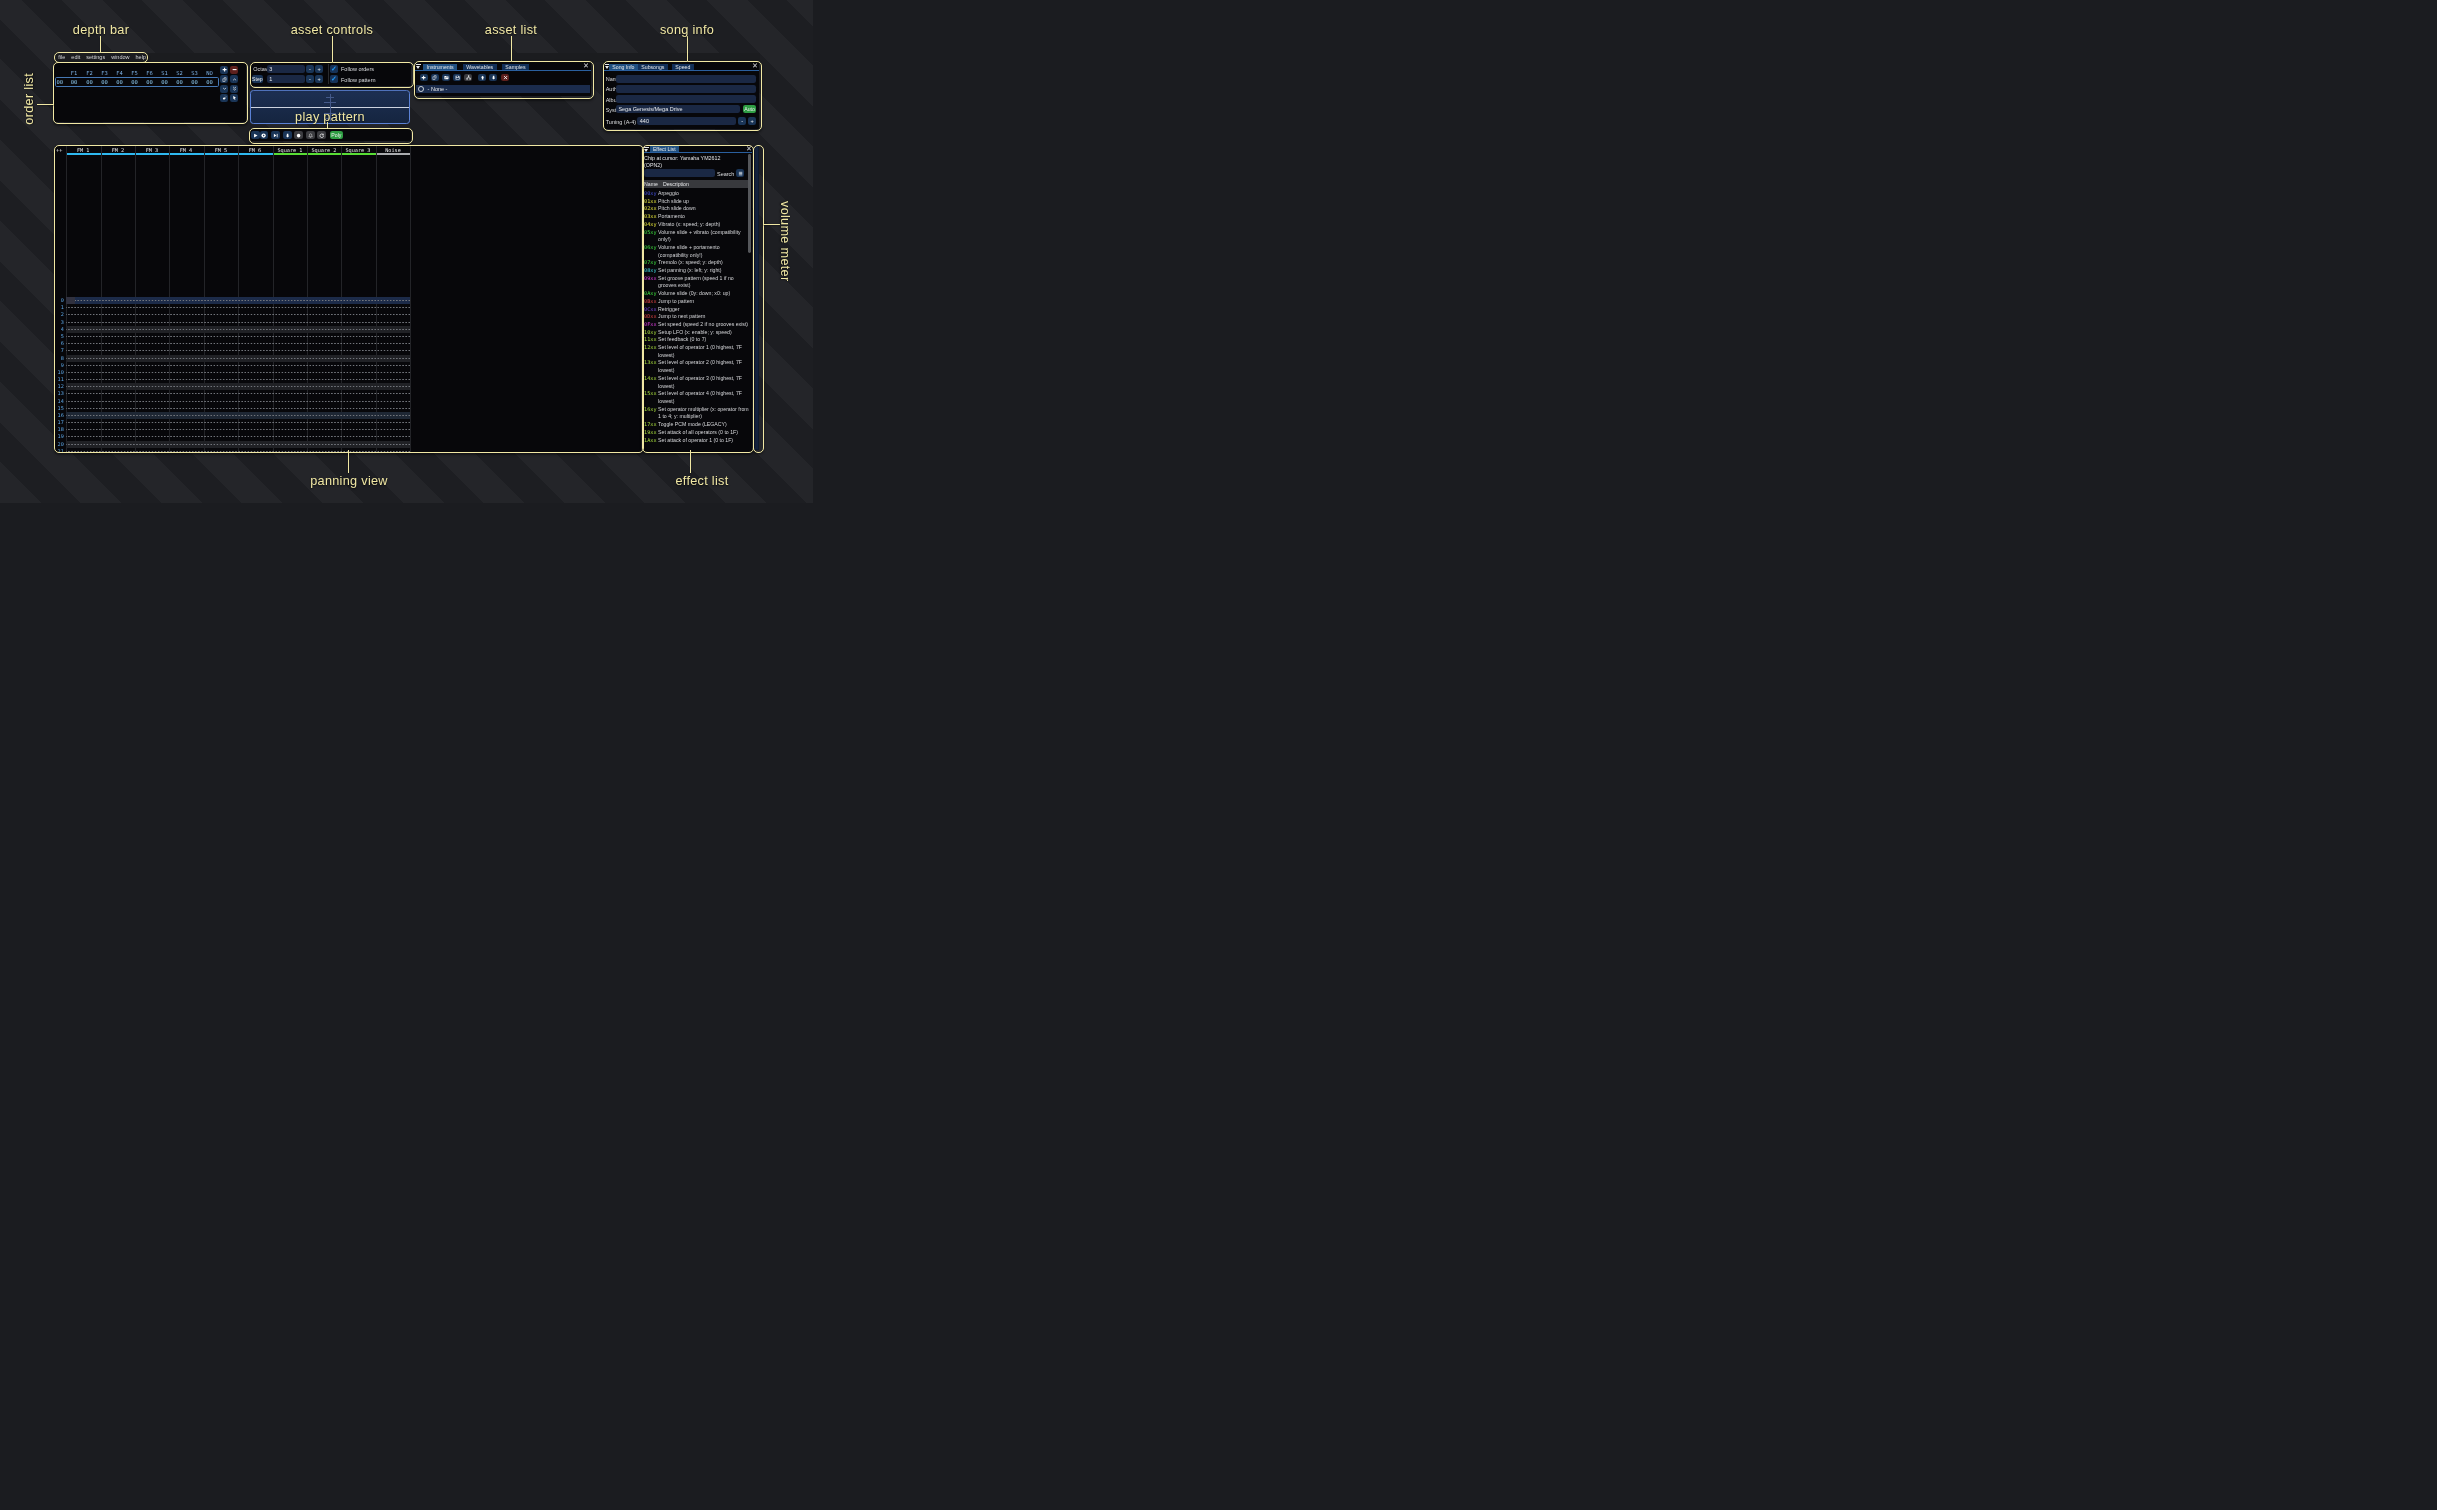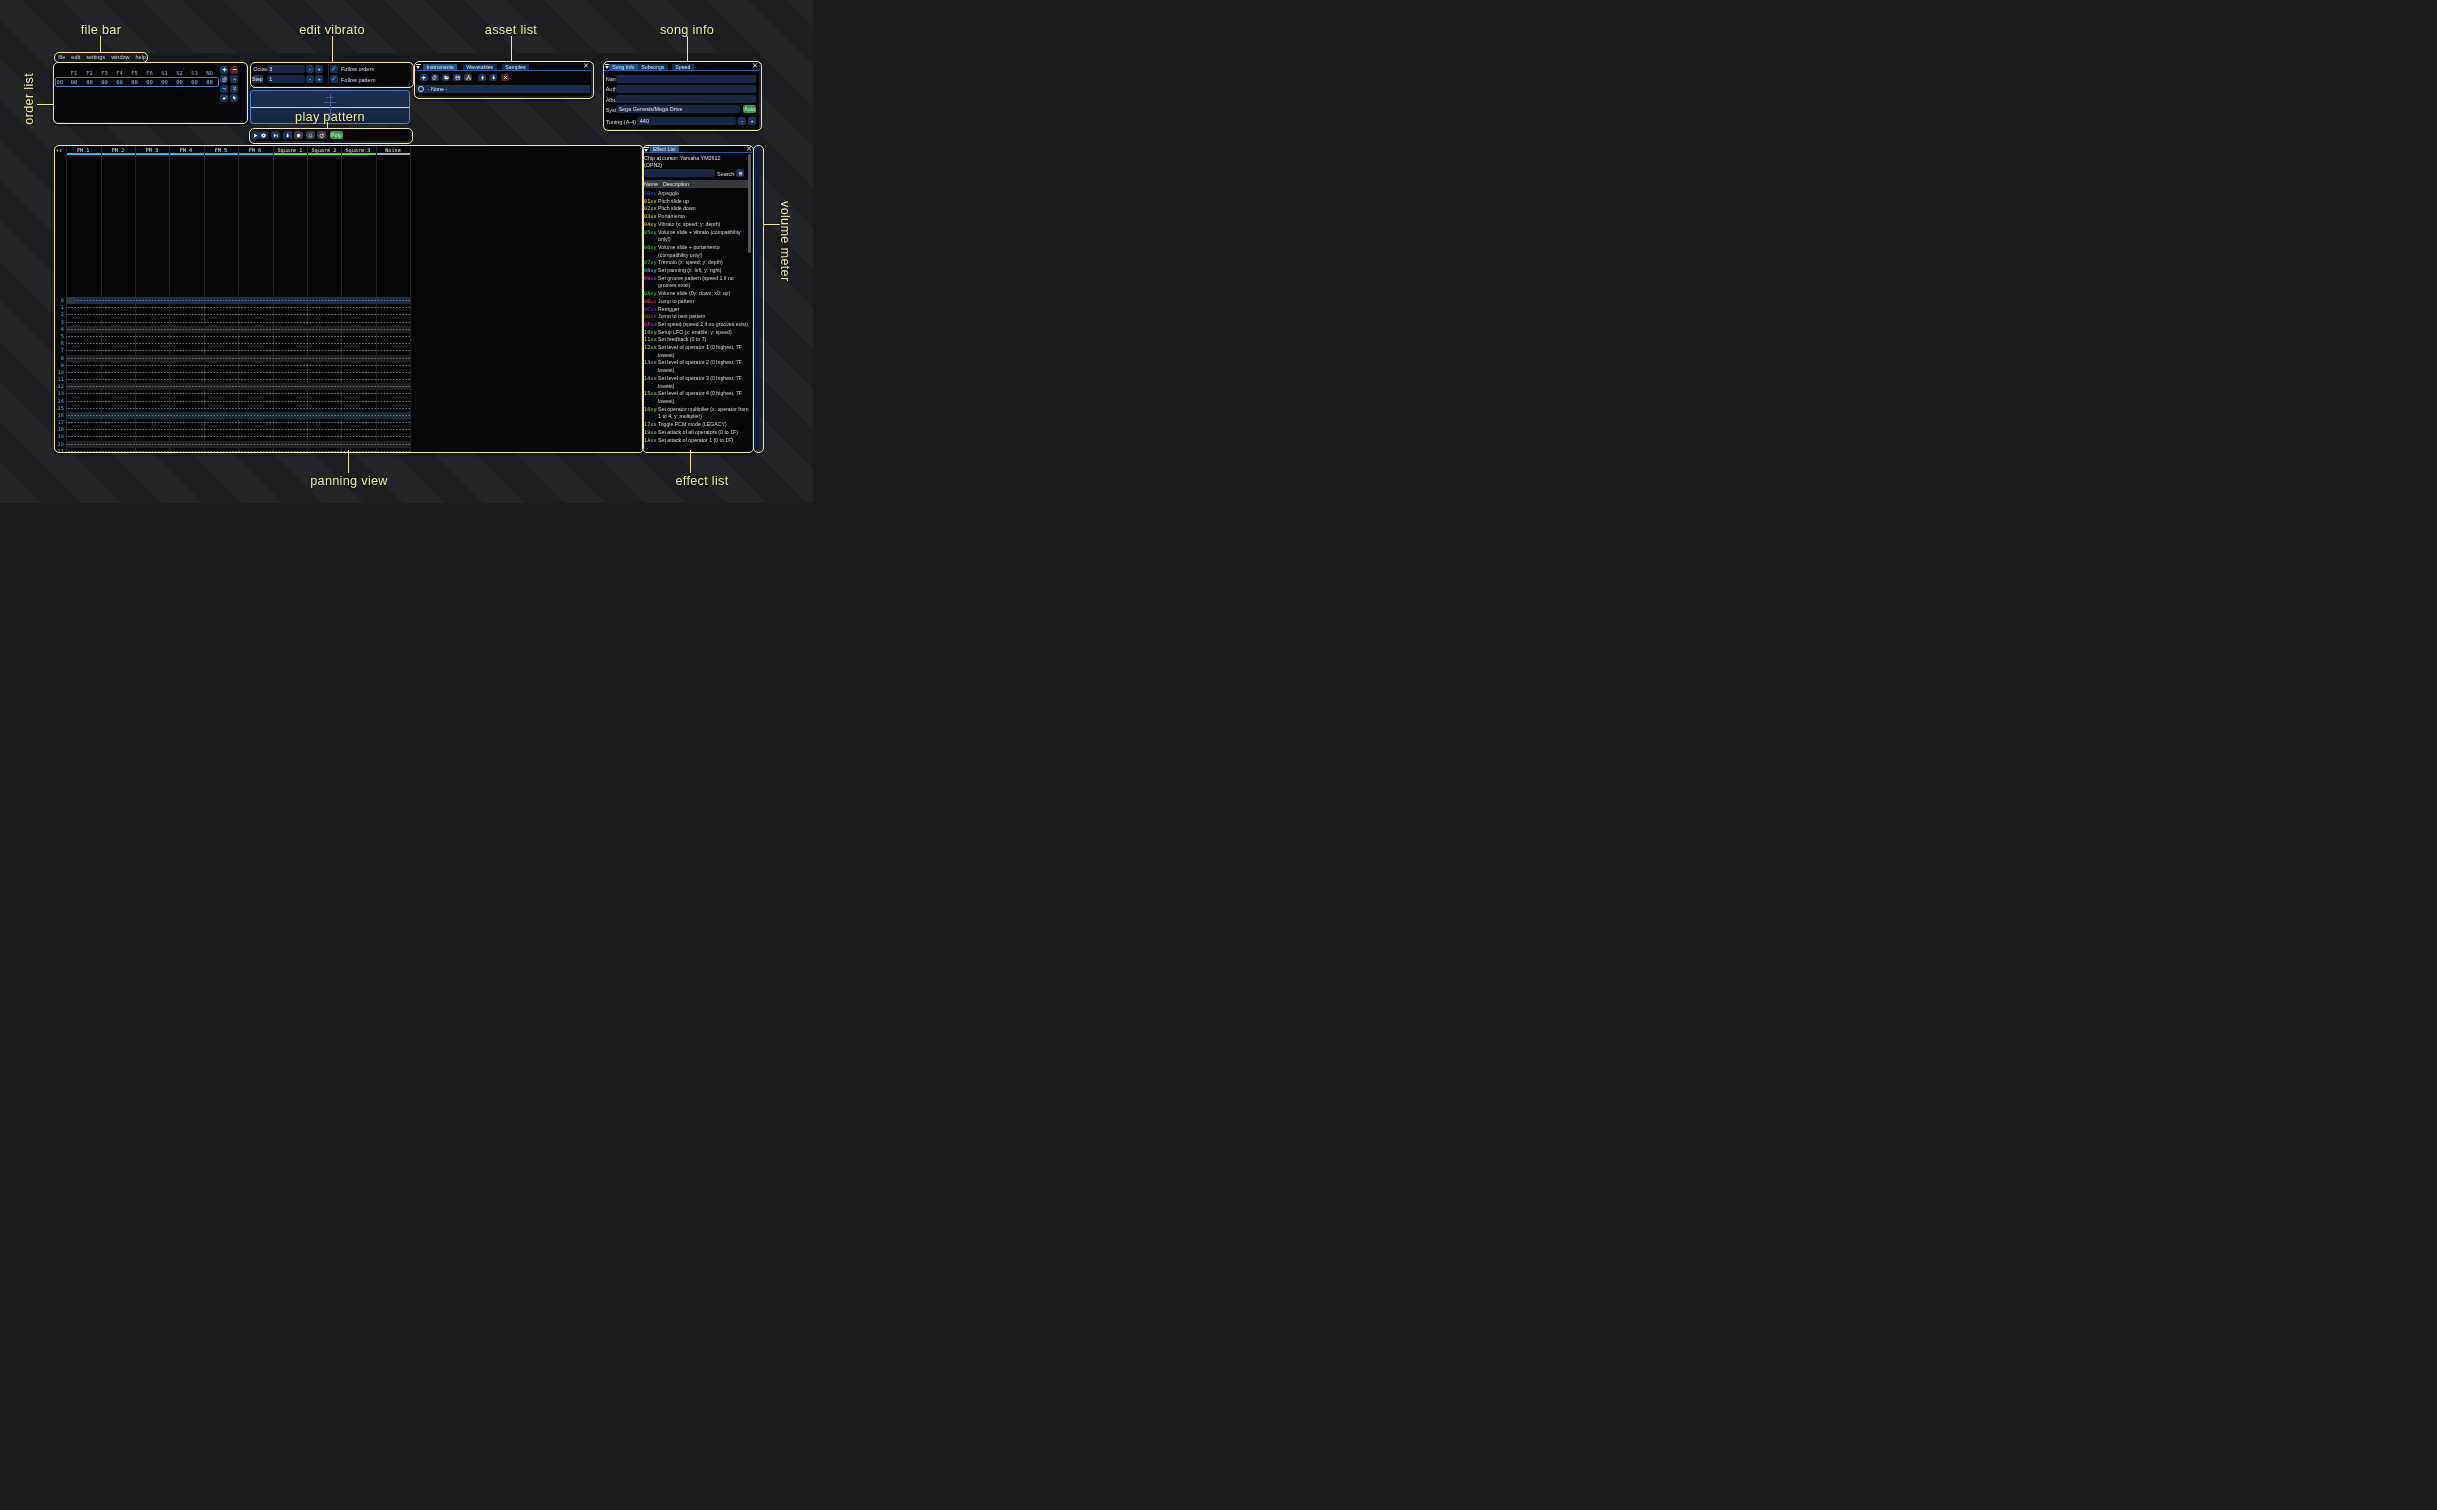--- a/index.html
+++ b/index.html
@@ -639,22 +639,22 @@
   <div class="aline" style="left:100px;top:36px;width:1.4px;height:16.6px;"></div>
   <div class="aline" style="left:332px;top:36px;width:1.4px;height:26px;"></div>
   <div class="aline" style="left:511px;top:36px;width:1.4px;height:25px;"></div>
   <div class="aline" style="left:687px;top:36px;width:1.4px;height:25px;"></div>
   <div class="aline" style="left:37px;top:104px;width:16.6px;height:1.4px;"></div>
   <div class="aline" style="left:327px;top:122px;width:1.4px;height:6.6px;z-index:42;"></div>
   <div class="aline" style="left:348px;top:450px;width:1.4px;height:22.6px;"></div>
   <div class="aline" style="left:690px;top:450px;width:1.4px;height:22.6px;"></div>
   <div class="aline" style="left:763px;top:224px;width:17px;height:1.4px;"></div>
 
-  <div class="alabel h" style="left:101px;top:30px;">file bar</div>
-  <div class="alabel h" style="left:332px;top:30px;">edit vibrato</div>
+  <div class="alabel h" style="left:101px;top:30px;">depth bar</div>
+  <div class="alabel h" style="left:332px;top:30px;">asset controls</div>
   <div class="alabel h" style="left:511px;top:30px;">asset list</div>
   <div class="alabel h" style="left:687px;top:30px;">song info</div>
   <div class="alabel h" style="left:330px;top:117px;">play pattern</div>
   <div class="alabel h" style="left:349px;top:481px;">panning view</div>
   <div class="alabel h" style="left:702px;top:481px;">effect list</div>
   <div class="alabel vup" style="left:22px;top:73px;">order list</div>
   <div class="alabel vdn" style="left:778px;top:201px;">volume meter</div>
 </div>
 
 

